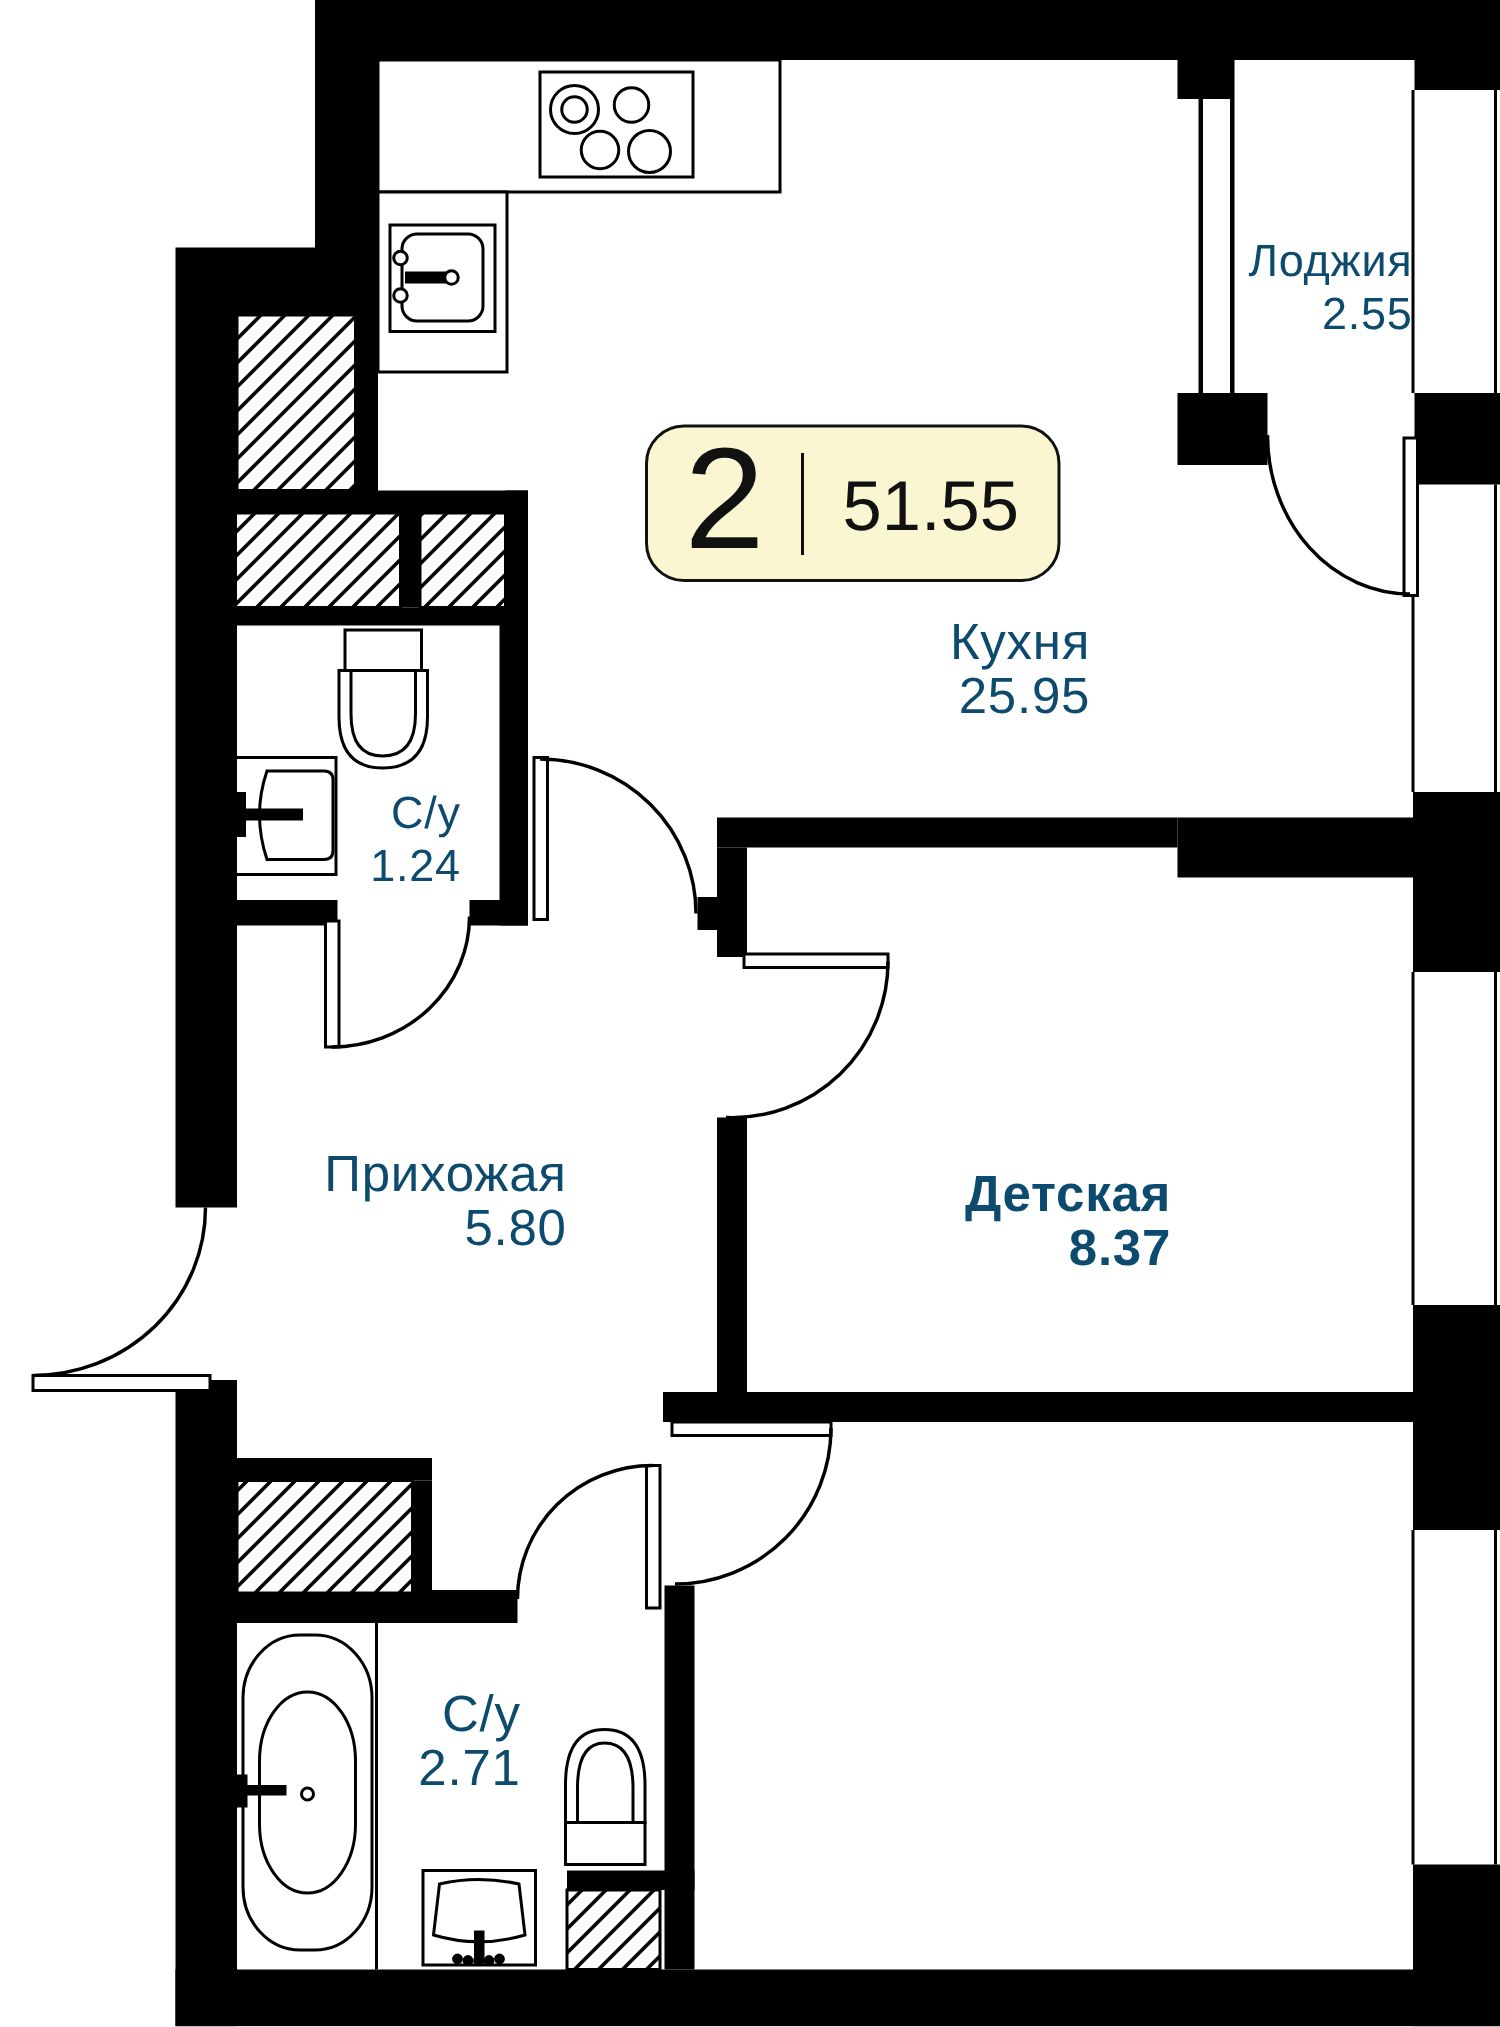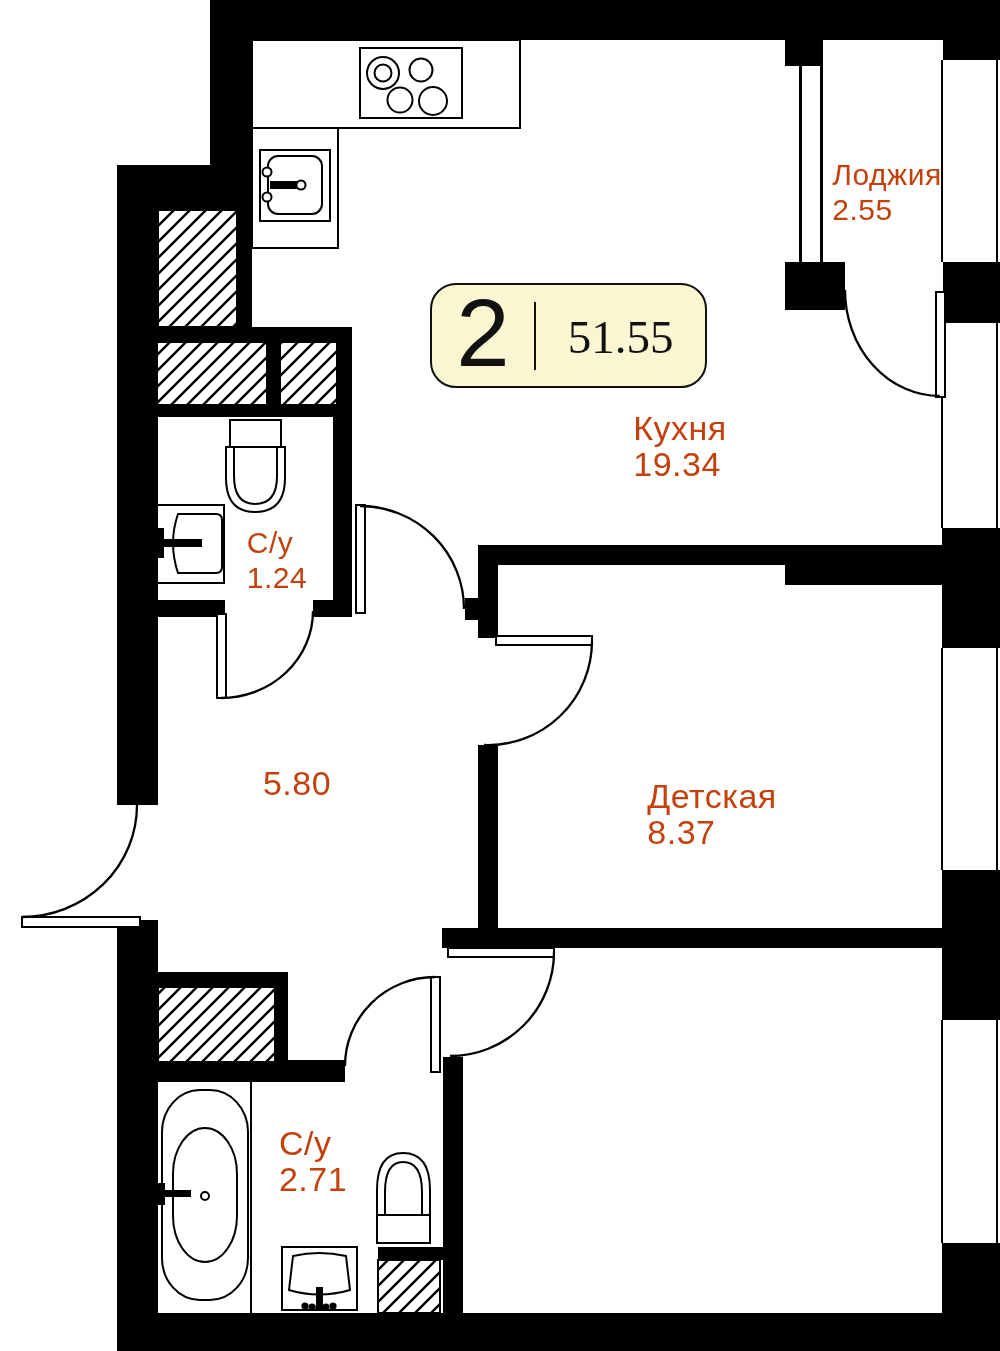--- a/index.html
+++ b/index.html
@@ -1,27 +1,27 @@
 <!DOCTYPE html>
 <html><head>
 <meta charset="utf-8">
 <style>
   html,body{margin:0;padding:0;background:#fff;}
   #plan{position:relative;width:1000px;height:1351px;background:#fff;overflow:hidden;
         font-family:"Liberation Sans", sans-serif;color:#111;}
   #plan svg{position:absolute;left:0;top:0;}
-  .label{position:absolute;transform:translateX(-50%);text-align:left;white-space:nowrap;
-         color:#c2410c;line-height:36px;font-size:34px;letter-spacing:.5px;}
+  .label{position:absolute;transform:translateX(-50%);text-align:right;white-space:nowrap;
+         color:#0c4a6e;line-height:36px;font-size:34px;letter-spacing:.5px;}
   .label.small{font-size:30px;line-height:35px;}
   .badge{position:absolute;left:430px;top:283px;width:277px;height:105px;background:#FAF6D2;
          border:2px solid #111;border-radius:26px;box-sizing:border-box;
          display:flex;align-items:center;}
   .badge .rooms{width:102px;text-align:center;font-size:96px;line-height:96px;margin-top:-6px;}
   .badge .vline{width:2px;height:68px;background:#111;}
-  .badge .area{flex:1;text-align:center;font-size:47px;margin-top:2px;font-family:Liberation Serif, serif;}
+  .badge .area{flex:1;text-align:center;font-size:47px;margin-top:2px;}
 </style>
 </head>
 <body>
 
 <div id="plan">
 
 <svg width="1000" height="1351" viewBox="0 0 1000 1351">
   <defs>
     <pattern id="hatch" width="16" height="16" patternUnits="userSpaceOnUse">
       <rect width="16" height="16" fill="#fff"></rect>
@@ -171,38 +171,39 @@
 </svg>
 
   <div class="badge">
     <div class="rooms">2</div>
     <div class="vline"></div>
     <div class="area">51.55</div>
   </div>
 
   <div class="label" style="left:680px;top:410px;">
     <div>Кухня</div>
-    <div>19.34</div>
+    <div>25.95</div>
   </div>
 
   <div class="label small" style="left:887px;top:157px;">
     <div>Лоджия</div>
     <div>2.55</div>
   </div>
 
   <div class="label small" style="left:277px;top:525px;">
     <div>С/у</div>
     <div>1.24</div>
   </div>
 
   <div class="label" style="left:297px;top:765px;">
+    <div>Прихожая</div>
     <div>5.80</div>
   </div>
 
-  <div class="label" style="left:712px;top:778px;">
+  <div class="label" style="left:712px;top:778px;font-weight:bold;">
     <div>Детская</div>
     <div>8.37</div>
   </div>
 
   <div class="label" style="left:313px;top:1125px;">
     <div>С/у</div>
     <div>2.71</div>
   </div>
 
 

